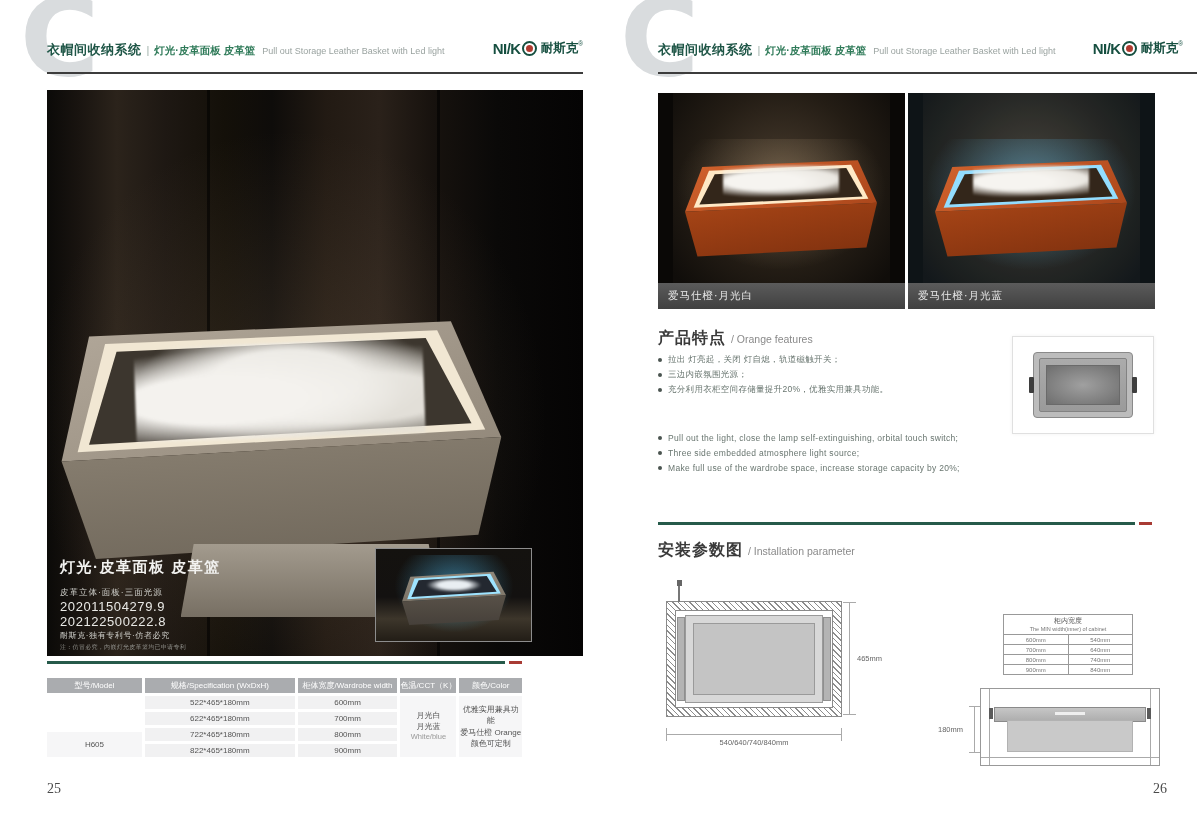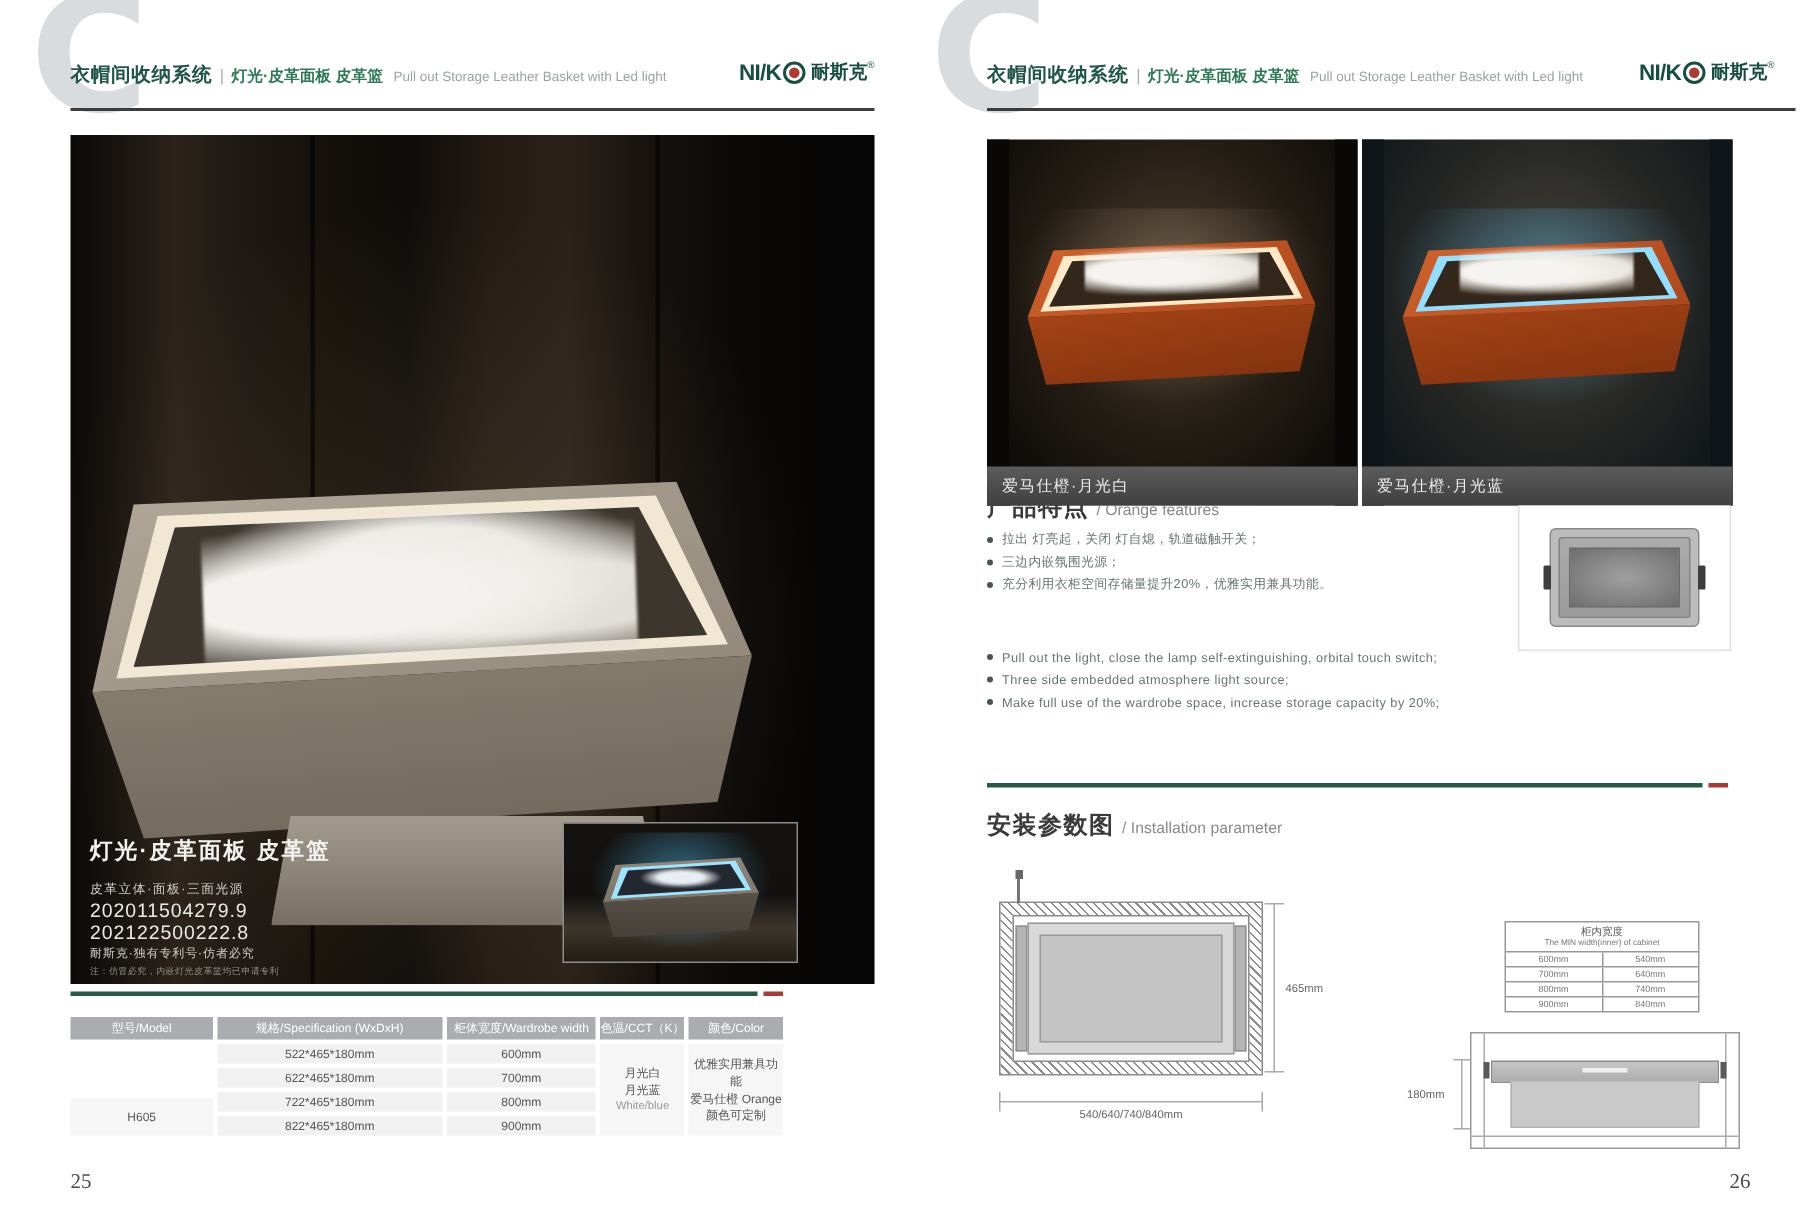--- a/index.html
+++ b/index.html
@@ -78,21 +78,21 @@
   .st-h{height:15px;line-height:15px;background:#aaacaf;color:#fff;font-size:8px;text-align:center;margin-bottom:3px;white-space:nowrap;overflow:hidden;}
   .st-cell{height:13px;line-height:13px;background:#f1f1f2;color:#555;font-size:8px;text-align:center;margin-bottom:3px;}
   .st-tall{flex:1;background:#f6f6f7;color:#555;font-size:8px;display:flex;flex-direction:column;
            align-items:center;justify-content:center;margin-bottom:3px;line-height:1.4;text-align:center;}
   .st-tall .dim{color:#999;font-size:7.5px;}
   .c-model{width:100px;gap:36px;} .c-spec{width:158px;} .c-width{width:105px;} .c-cct{width:57px;} .c-color{width:66px;}
 
   .pnum{position:absolute;top:781px;font-size:14px;color:#4a4a4a;z-index:2;font-family:Liberation Serif, serif;}
 
   
-  .photoR{position:absolute;top:93px;width:247px;height:244px;overflow:hidden;
+  .photoR{position:absolute;top:93px;width:247px;height:216px;overflow:hidden;
     background:
       linear-gradient(90deg,#0a0806 0 6%,rgba(0,0,0,0) 6% 94%,#0a0806 94%),
       radial-gradient(ellipse at 50% 40%, #4a3d2f 0%, #241d15 48%, #100d0a 80%);}
   .photoR.p1{left:58px;} .photoR.p2{left:308px;}
   .tint-blue{position:absolute;inset:0;background:rgba(60,160,225,.08);}
   .cap{position:absolute;left:0;right:0;bottom:0;height:26px;display:flex;align-items:center;
        background:linear-gradient(180deg,#5b5b5b,#404040);z-index:4;}
   .cap span{color:#ececec;font-size:10.5px;margin-left:10px;letter-spacing:1px;}
 
   .obk{position:absolute;left:27px;top:56px;width:192px;height:112px;}

